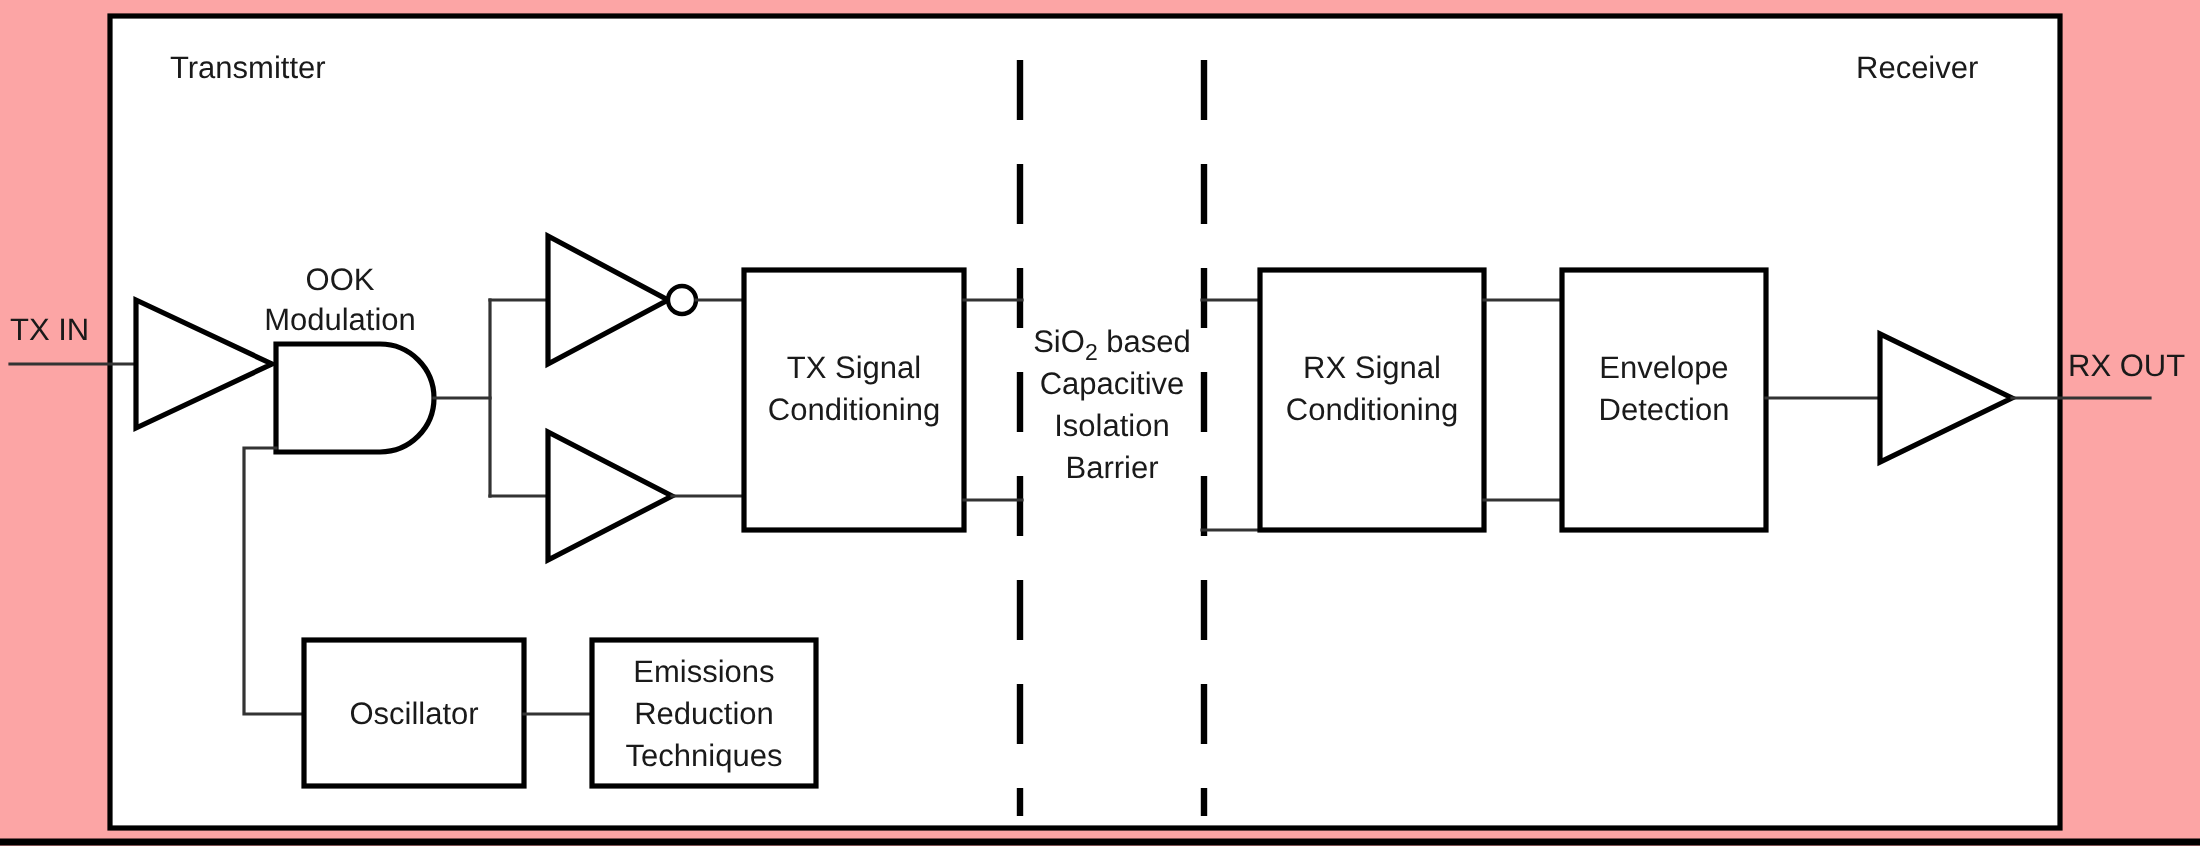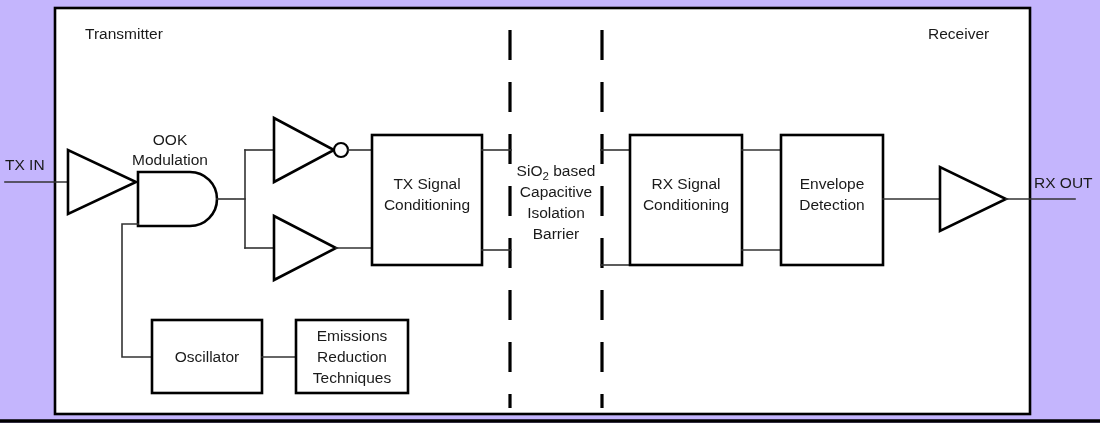--- a/index.html
+++ b/index.html
@@ -11,21 +11,21 @@
   body {
     width: 1100px;
     height: 423px;
     font-family: "Liberation Sans", sans-serif;
     overflow: hidden;
   }
   #diagram-root {
     position: relative;
     width: 1100px;
     height: 423px;
-    background: #c4b5fd;
+    background: #fca5a5;
   }
   svg#blockdiagram {
     display: block;
     width: 1100px;
     height: 423px;
   }
   .wire {
     stroke: #333333;
     stroke-width: 1.6;
     fill: none;

